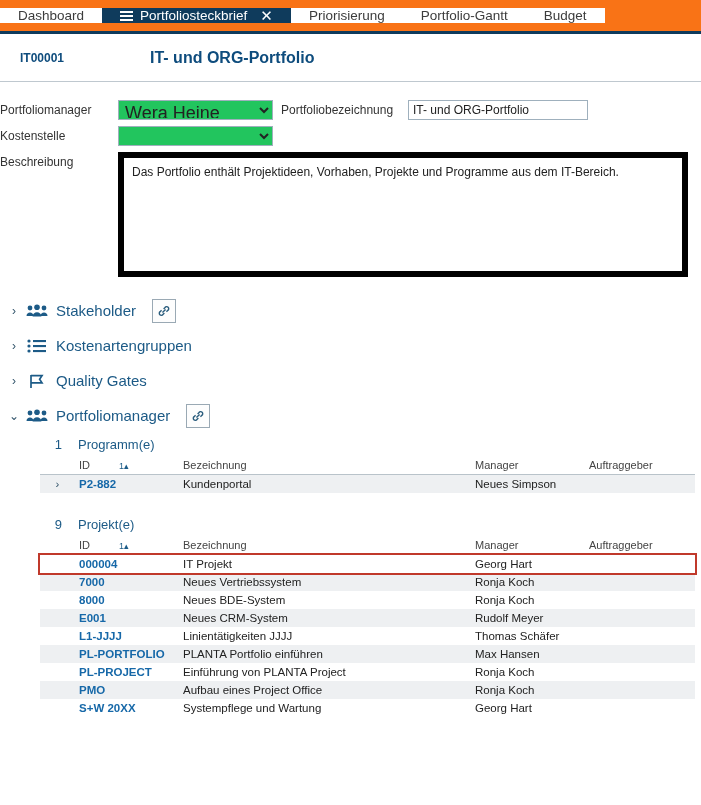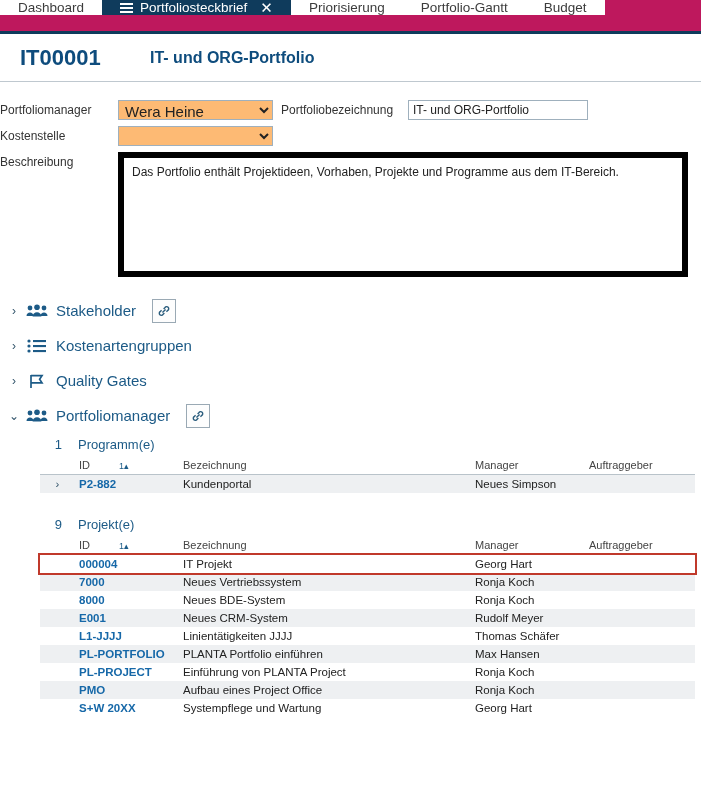--- a/index.html
+++ b/index.html
@@ -10,24 +10,24 @@
     background: #ffffff;
     font-family: "Liberation Sans", sans-serif;
     font-size: 12px;
     color: #222;
     overflow: hidden;
   }
 
   
   .tabbar {
     height: 34px;
-    background: #be185d;
+    background: #f97316;
     border-bottom: 3px solid #0f3b5c;
     display: flex;
-    align-items: flex-start;
+    align-items: center;
     position: relative;
   }
   .tab {
     display: flex;
     align-items: center;
     gap: 7px;
     padding: 0 18px;
     font-size: 13.5px;
     color: #3c3c3c;
     background: #ffffff;
@@ -66,21 +66,21 @@
   .titlerow {
     height: 48px;
     display: flex;
     align-items: center;
     border-bottom: 1px solid #bfc8cf;
     background: #ffffff;
   }
   .titlerow .idlabel {
     color: #0e4c7d;
     font-weight: bold;
-    font-size: 22px;
+    font-size: 12px;
     padding-left: 20px;
     width: 150px;
   }
   .titlerow .maintitle {
     color: #0e4c7d;
     font-weight: bold;
     font-size: 16px;
   }
 
   
@@ -95,24 +95,24 @@
   }
   .flabel {
     width: 118px;
     font-size: 12px;
     color: #333;
     line-height: 20px;
   }
   .fselect {
     width: 155px;
     height: 20px;
-    font-size: 15px;
+    font-size: 18px;
     font-family: "Liberation Sans", sans-serif;
     border: 1px solid #9fb0bd;
-    background: #fdba74;
+    background: #22c55e;
     color: #222;
     padding: 1px 2px;
   }
   .rightlabel {
     width: 135px;
     font-size: 12px;
     color: #333;
     line-height: 20px;
     padding-left: 8px;
   }

